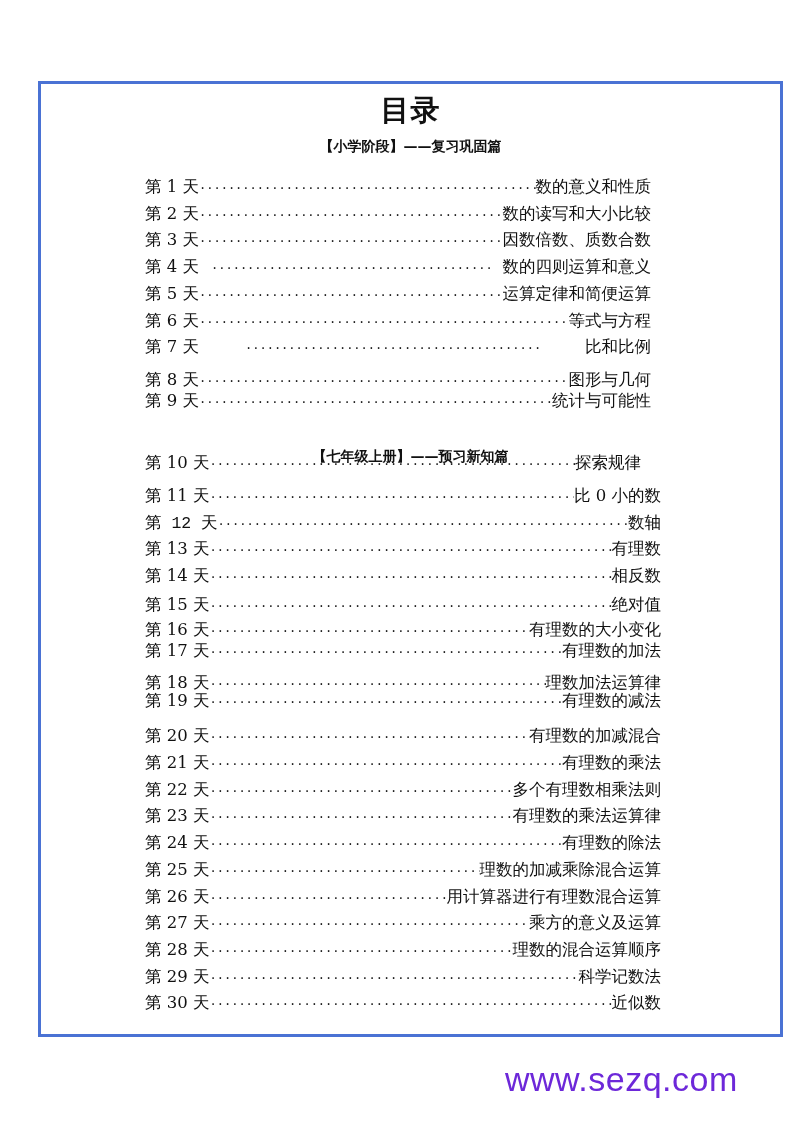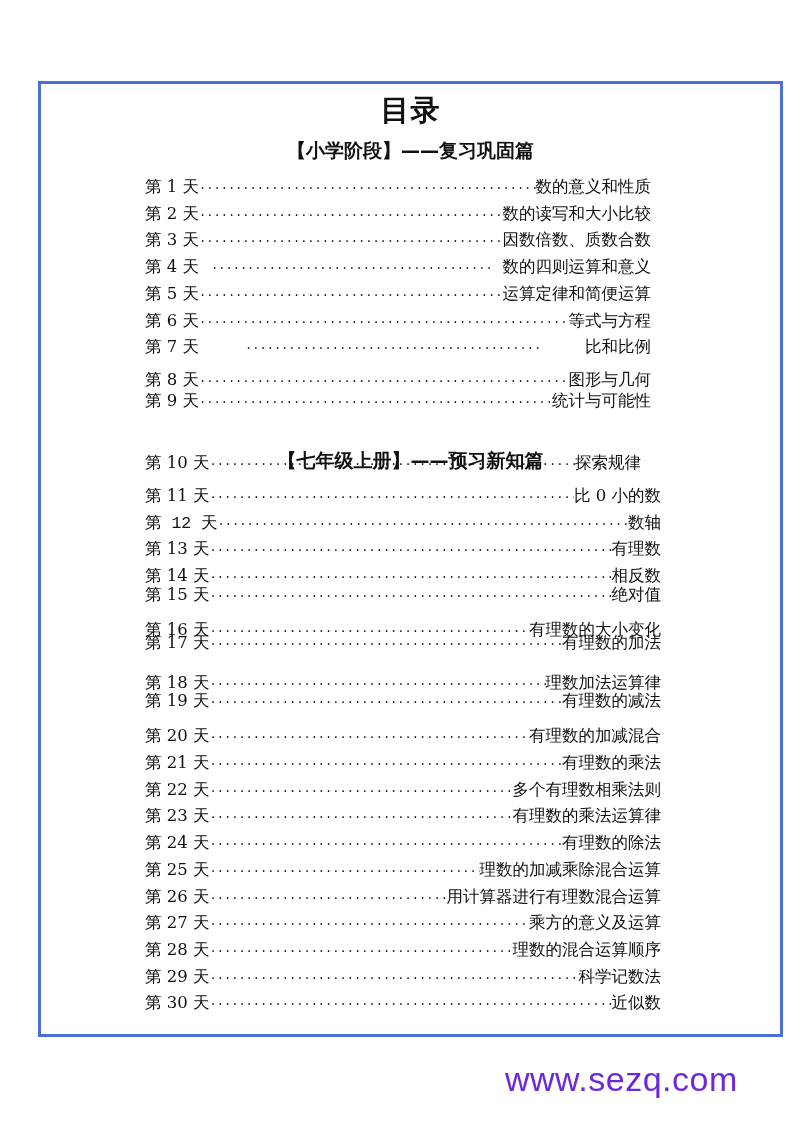--- a/index.html
+++ b/index.html
@@ -5,21 +5,21 @@
   html, body { margin: 0; padding: 0; background: #ffffff; }
   body { width: 800px; height: 1131px; position: relative; overflow: hidden;
          font-family: "DejaVu Serif", "Liberation Serif", serif; color: #111; }
   .frame { position: absolute; left: 38px; top: 81px; width: 739px; height: 950px;
            border: 3px solid #4a72d4; box-sizing: content-box; }
   .title { position: absolute; left: 0; right: 0; top: 7px; text-align: center;
            font-family: "DejaVu Sans", "Liberation Sans", sans-serif;
            font-size: 29px; font-weight: bold; letter-spacing: 1px; }
   .section-head { position: absolute; left: 0; right: 0; text-align: center;
            font-family: "DejaVu Sans", "Liberation Sans", sans-serif;
-           font-size: 19px; font-weight: bold; }
+           font-size: 14px; font-weight: bold; }
   .toc { position: absolute; left: 104px; }
   .row { position: absolute; left: 0; height: 26px; display: flex; align-items: baseline;
          font-size: 16.5px; white-space: nowrap; }
   .row .day { flex: none; }
   .row .dots { flex: 1 1 auto; overflow: hidden; letter-spacing: 0px; color: #222;
                font-family: "DejaVu Sans Mono", monospace; font-size: 12px; }
   .row .dots::after { content: "··························································································································"; }
   .row .topic { flex: none; }
   .watermark { position: absolute; left: 505px; top: 1060px; font-family: "Liberation Sans", sans-serif;
                font-size: 34px; color: #6d28d9; letter-spacing: 0.5px; }
@@ -99,31 +99,31 @@
       <div class="row" style="top: 53.4px; width: 516px;">
         <span class="day">第 13 天</span>
         <span class="dots"></span>
         <span class="topic">有理数</span>
       </div>
       <div class="row" style="top: 80.1px; width: 516px;">
         <span class="day">第 14 天</span>
         <span class="dots"></span>
         <span class="topic">相反数</span>
       </div>
-      <div class="row" style="top: 99px; width: 516px;">
+      <div class="row" style="top: 109px; width: 516px;">
         <span class="day">第 15 天</span>
         <span class="dots"></span>
         <span class="topic">绝对值</span>
       </div>
       <div class="row" style="top: 133.5px; width: 516px;">
         <span class="day">第 16 天</span>
         <span class="dots"></span>
         <span class="topic">有理数的大小变化</span>
       </div>
-      <div class="row" style="top: 147px; width: 516px;">
+      <div class="row" style="top: 155px; width: 516px;">
         <span class="day">第 17 天</span>
         <span class="dots"></span>
         <span class="topic">有理数的加法</span>
       </div>
       <div class="row" style="top: 186.9px; width: 516px;">
         <span class="day">第 18 天</span>
         <span class="dots"></span>
         <span class="topic">理数加法运算律</span>
       </div>
       <div class="row" style="top: 205px; width: 516px;">

